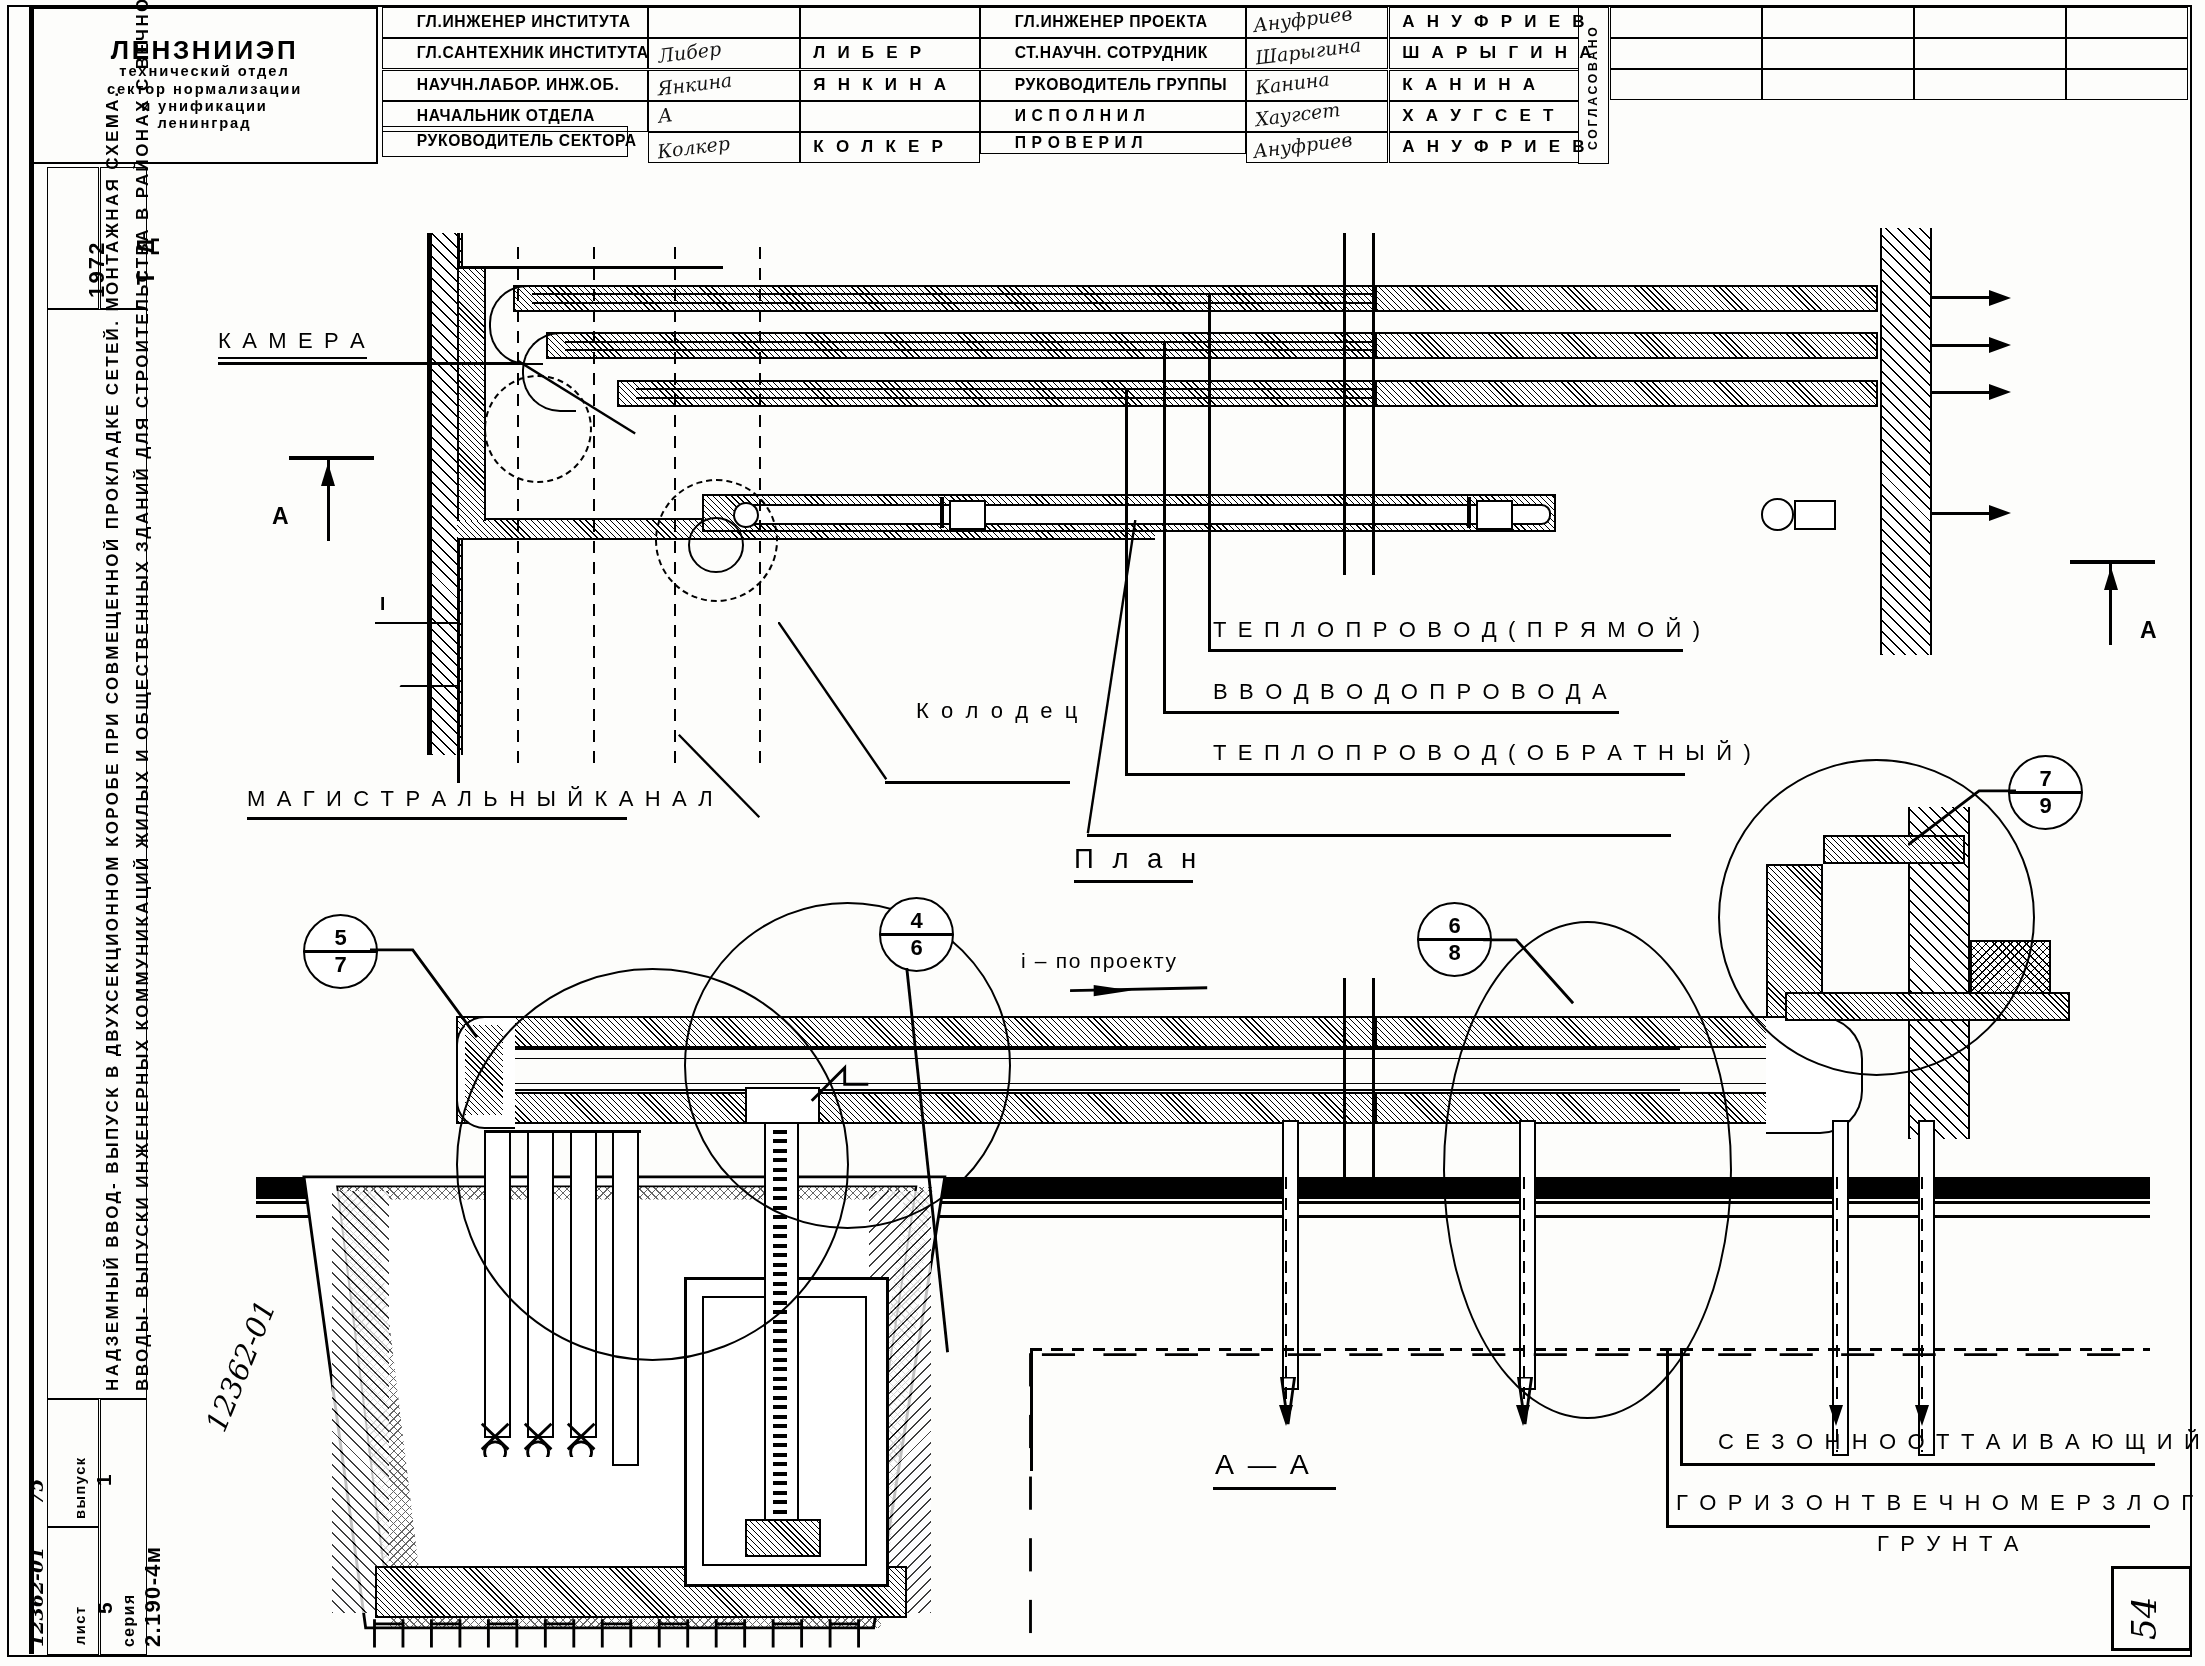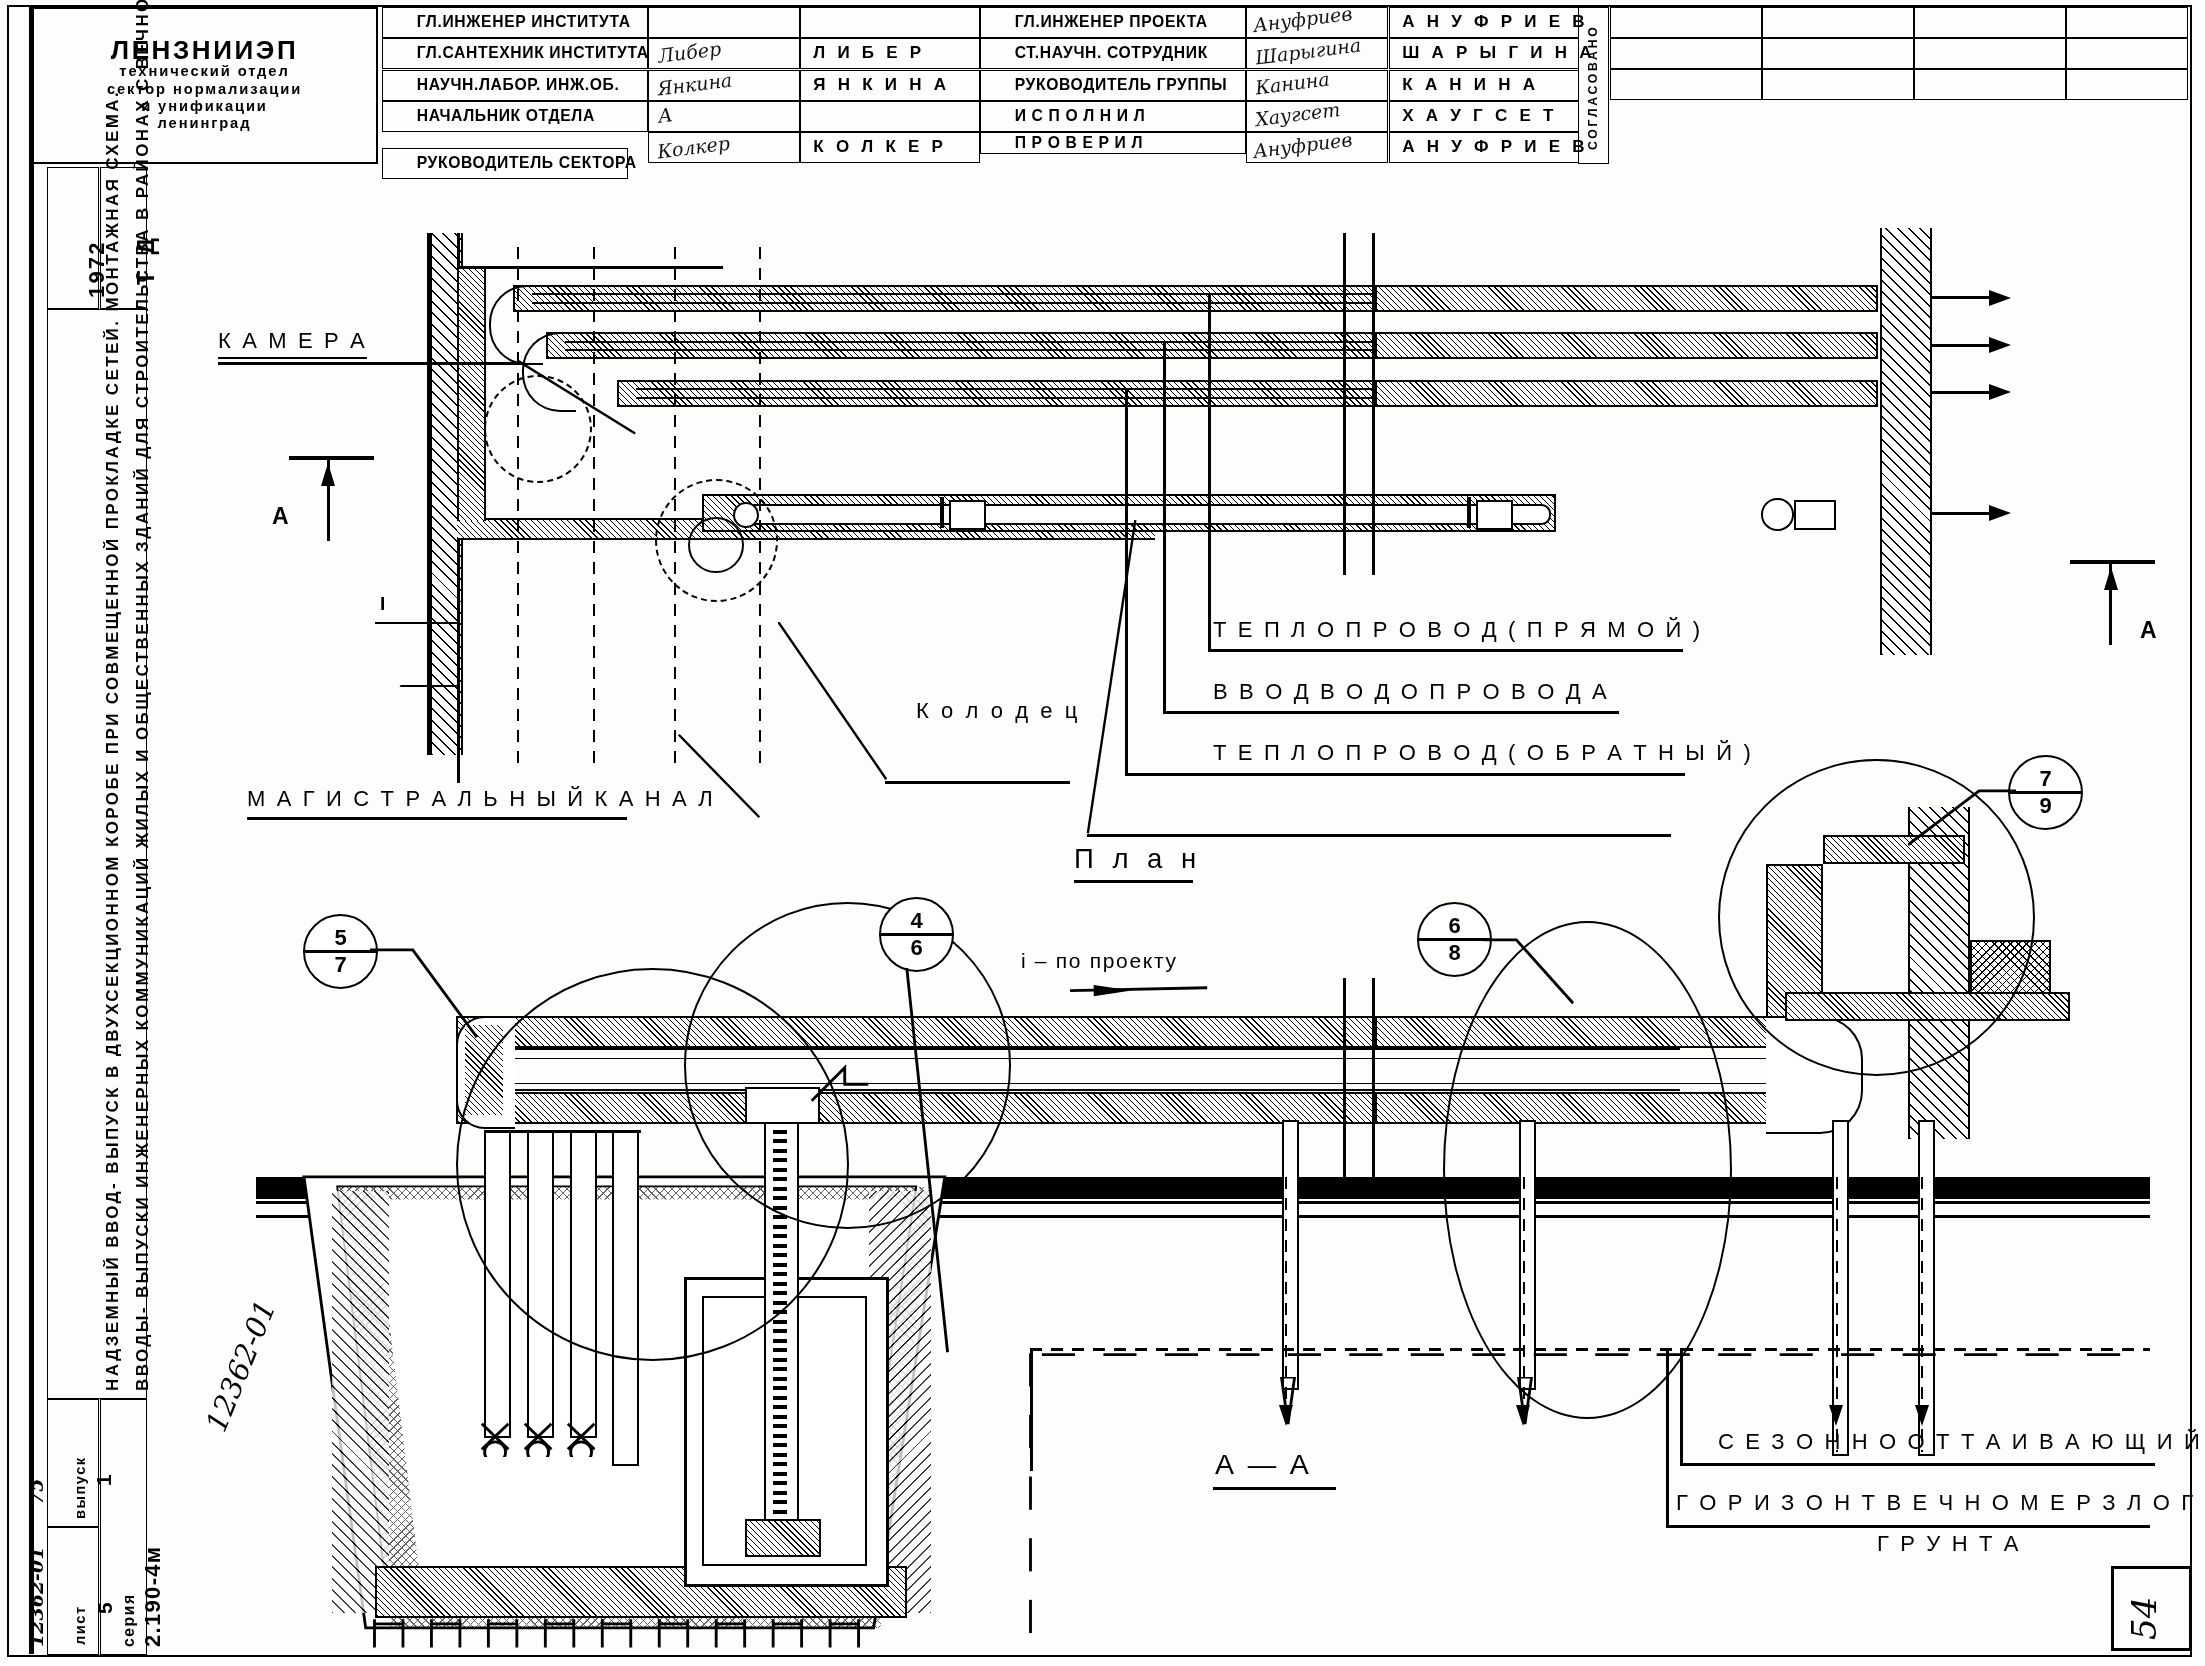--- a/index.html
+++ b/index.html
@@ -73,21 +73,21 @@
       </div>
     <div class="tbcell" style="left:351px;top:31px;width:266px;height:31px;">
         <span class="tbtxt">ГЛ.САНТЕХНИК ИНСТИТУТА</span>
       </div>
     <div class="tbcell" style="left:351px;top:63px;width:266px;height:31px;">
         <span class="tbtxt">НАУЧН.ЛАБОР. ИНЖ.ОБ.</span>
       </div>
     <div class="tbcell" style="left:351px;top:94px;width:266px;height:31px;">
         <span class="tbtxt">НАЧАЛЬНИК ОТДЕЛА</span>
       </div>
-    <div class="tbcell" style="left:351px;top:141px;width:246px;height:31px;">
+    <div class="tbcell" style="left:351px;top:119px;width:246px;height:31px;">
         <span class="tbtxt">РУКОВОДИТЕЛЬ СЕКТОРА</span>
       </div>
 
     <div class="tbcell" style="left:617px;top:0;width:152px;height:31px;"></div>
     <div class="tbcell" style="left:617px;top:31px;width:152px;height:31px;"></div>
     <div class="tbcell" style="left:617px;top:63px;width:152px;height:31px;"></div>
     <div class="tbcell" style="left:617px;top:94px;width:152px;height:31px;"></div>
     <div class="tbcell" style="left:617px;top:125px;width:152px;height:31px;"></div>
 
     <div class="sig" style="left:627px;top:34px;">Либер</div>

